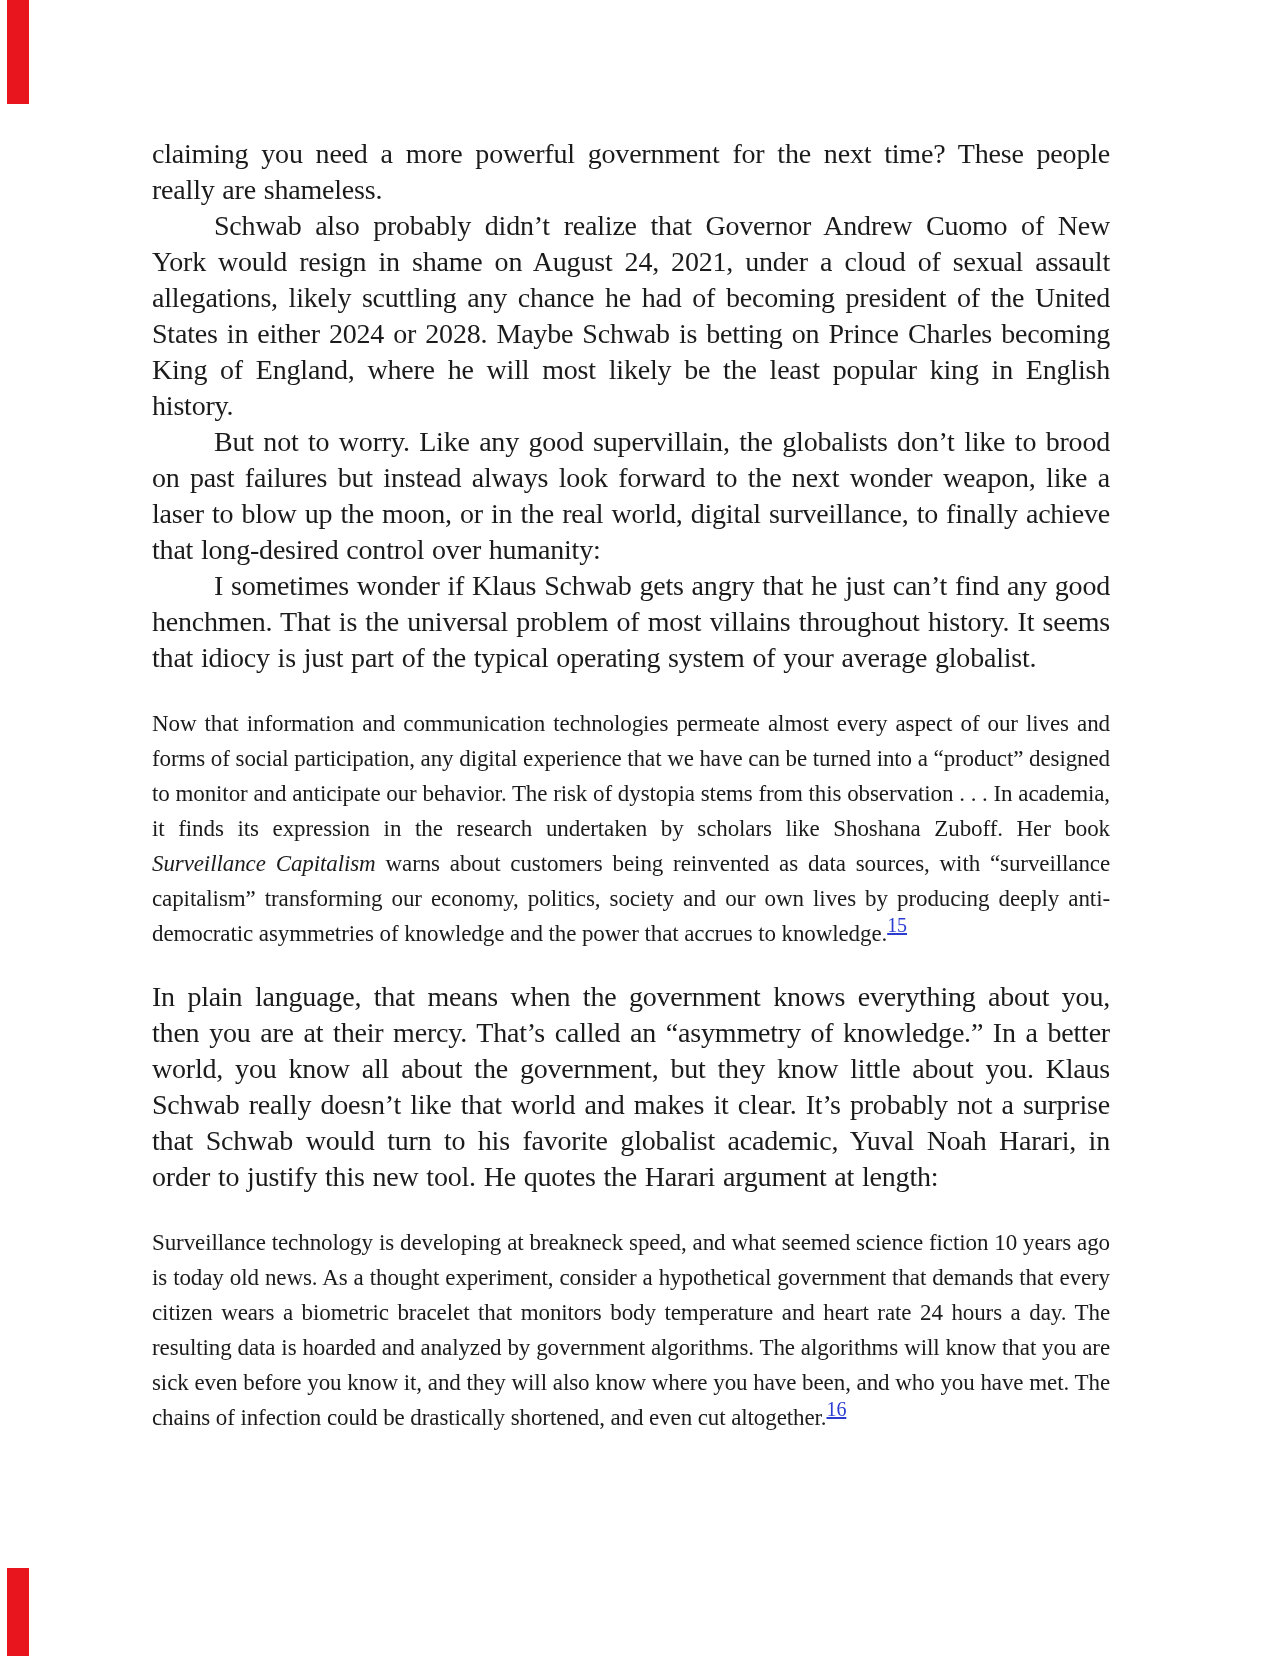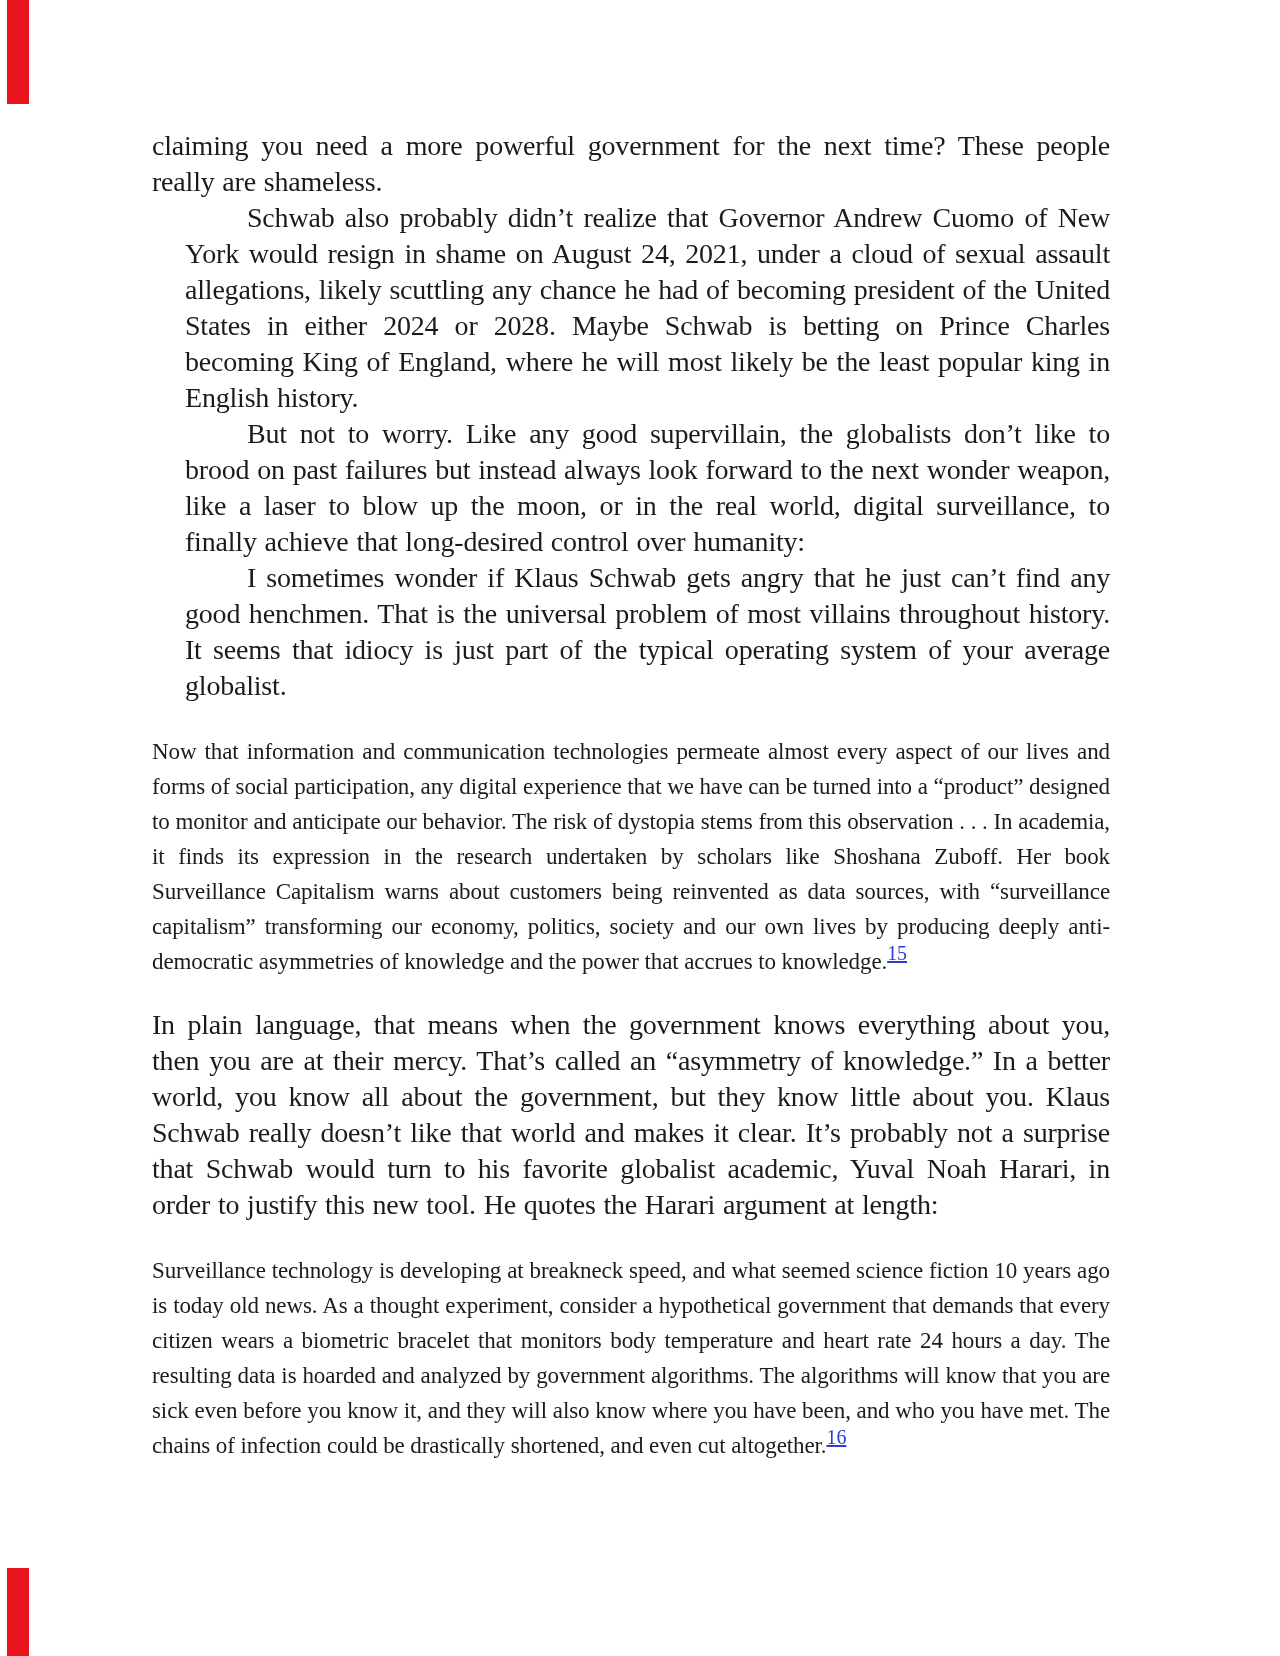--- a/index.html
+++ b/index.html
@@ -20,41 +20,41 @@
     left: 7px;
     width: 22px;
     background: #e8151f;
   }
   .edge-marker.top { top: 0; height: 104px; }
   .edge-marker.bottom { top: 1568px; height: 88px; }
 
   .page-text {
     position: absolute;
     left: 152px;
-    top: 128px;
+    top: 136px;
     width: 958px;
   }
   .body-para {
     font-size: 28px;
     line-height: 36px;
     text-align: justify;
     margin: 0;
     letter-spacing: -0.2px;
     word-spacing: 1px;
   }
-  .body-para.indent { text-indent: 62px; margin-left: 33px; }
+  .body-para.indent { text-indent: 62px; }
 
   .quote-para {
     font-size: 23px;
     line-height: 35px;
     text-align: justify;
     margin: 30px 0 28px 0;
     letter-spacing: -0.1px;
   }
-  .quote-para .em { }
+  .quote-para .em { font-style: italic; }
 
   sup.footnote {
     font-size: 20px;
     line-height: 0;
     vertical-align: super;
   }
   sup.footnote a {
     color: #2b3cd0;
     text-decoration: underline;
     cursor: pointer;

